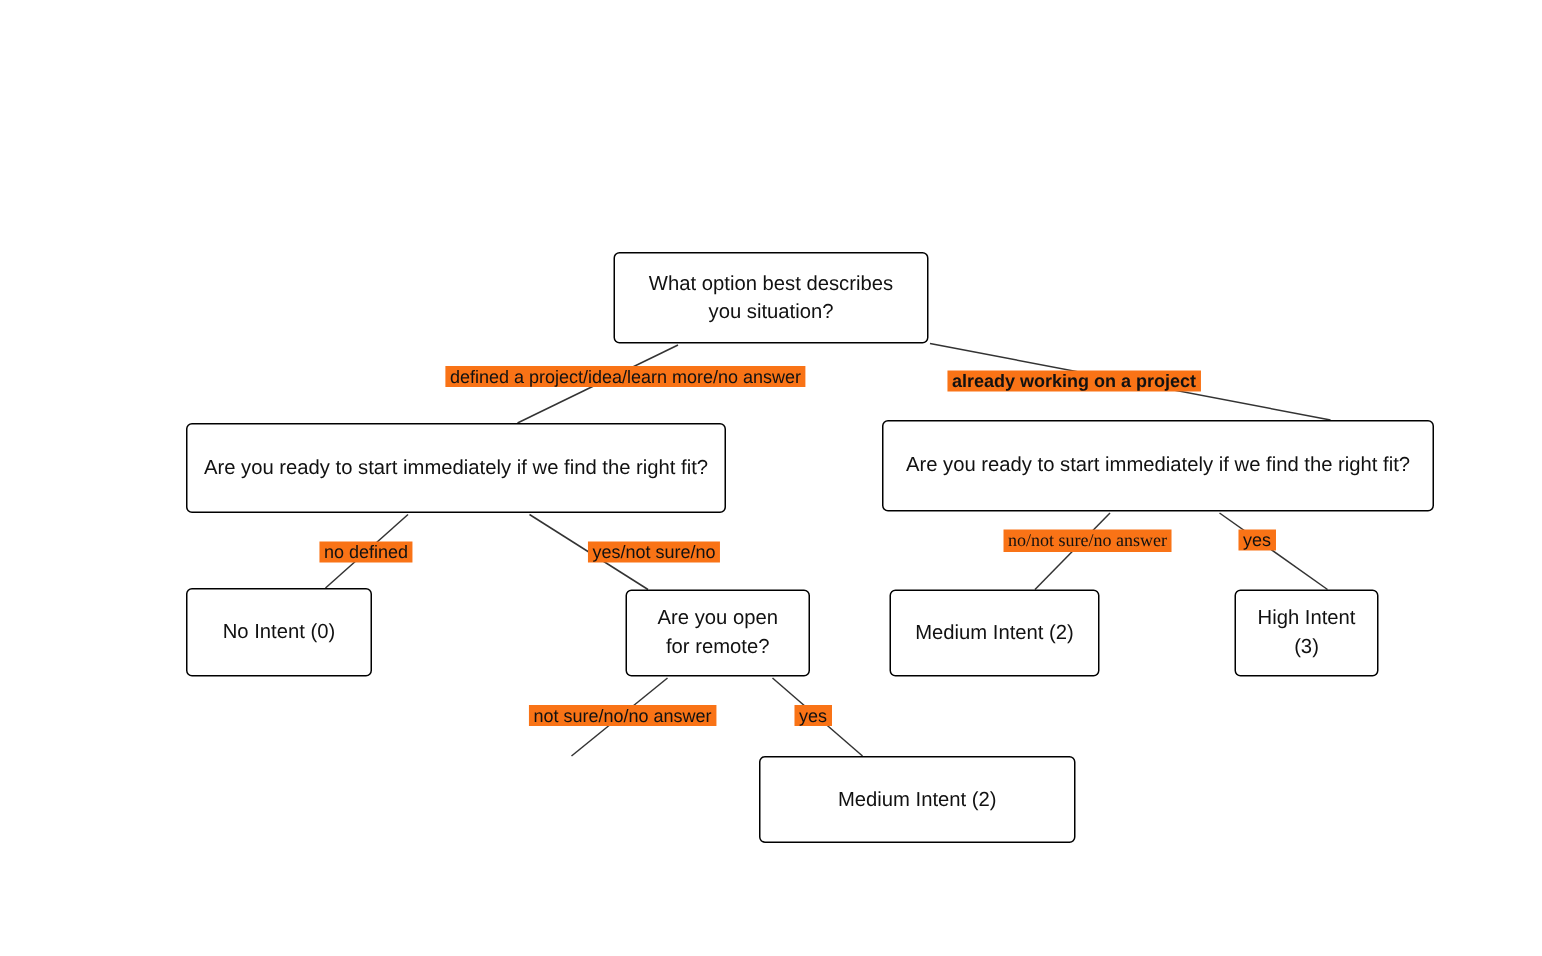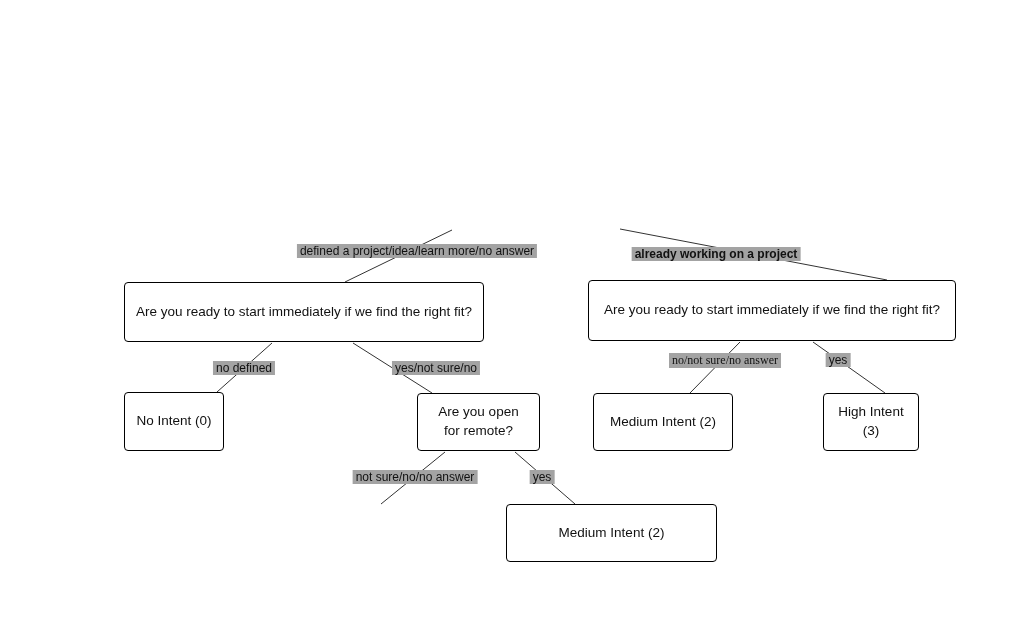--- a/index.html
+++ b/index.html
@@ -38,21 +38,21 @@
     line-height: 1.4;
     color: #111111;
     padding: 4px 10px;
     z-index: 1;
   }
   .edge-label {
     position: absolute;
     transform: translateX(-50%);
     font-size: 12px;
     color: #111111;
-    background: #a3a3a3;
+    background: #f97316;
     padding: 0 3px;
     white-space: nowrap;
     z-index: 2;
   }
 </style>
 </head>
 <body>
 
 <div class="canvas">
 
@@ -60,26 +60,27 @@
     <line x1="452" y1="230" x2="345" y2="282" stroke="#333333" stroke-width="1"></line>
     <line x1="620" y1="229" x2="887" y2="280" stroke="#333333" stroke-width="1"></line>
     <line x1="272" y1="343" x2="217" y2="392" stroke="#333333" stroke-width="1"></line>
     <line x1="353" y1="343" x2="432" y2="393" stroke="#333333" stroke-width="1"></line>
     <line x1="740" y1="342" x2="690" y2="393" stroke="#333333" stroke-width="1"></line>
     <line x1="813" y1="342" x2="885" y2="393" stroke="#333333" stroke-width="1"></line>
     <line x1="445" y1="452" x2="381" y2="504" stroke="#333333" stroke-width="1"></line>
     <line x1="515" y1="452" x2="575" y2="504" stroke="#333333" stroke-width="1"></line>
   </svg>
 
+  <div class="node" style="left:409px; top:168px; width:210px; height:61px;">What option best describes you situation?</div>
 
   <div class="node" style="left:124px; top:282px; width:360px; height:60px;">Are you ready to start immediately if we find the right fit?</div>
 
   <div class="node" style="left:588px; top:280px; width:368px; height:61px;">Are you ready to start immediately if we find the right fit?</div>
 
-  <div class="node" style="left:124px; top:392px; width:100px; height:59px;">No Intent (0)</div>
+  <div class="node" style="left:124px; top:392px; width:124px; height:59px;">No Intent (0)</div>
 
   <div class="node" style="left:417px; top:393px; width:123px; height:58px; padding:4px 12px;">Are you open for remote?</div>
 
   <div class="node" style="left:593px; top:393px; width:140px; height:58px;">Medium Intent (2)</div>
 
   <div class="node" style="left:823px; top:393px; width:96px; height:58px;">High Intent (3)</div>
 
 
   <div class="node" style="left:506px; top:504px; width:211px; height:58px;">Medium Intent (2)</div>
 

